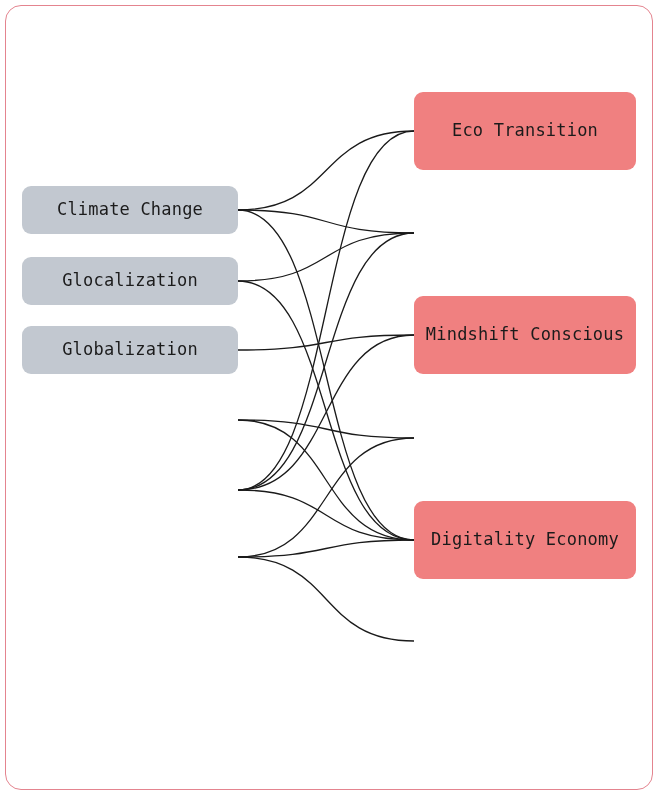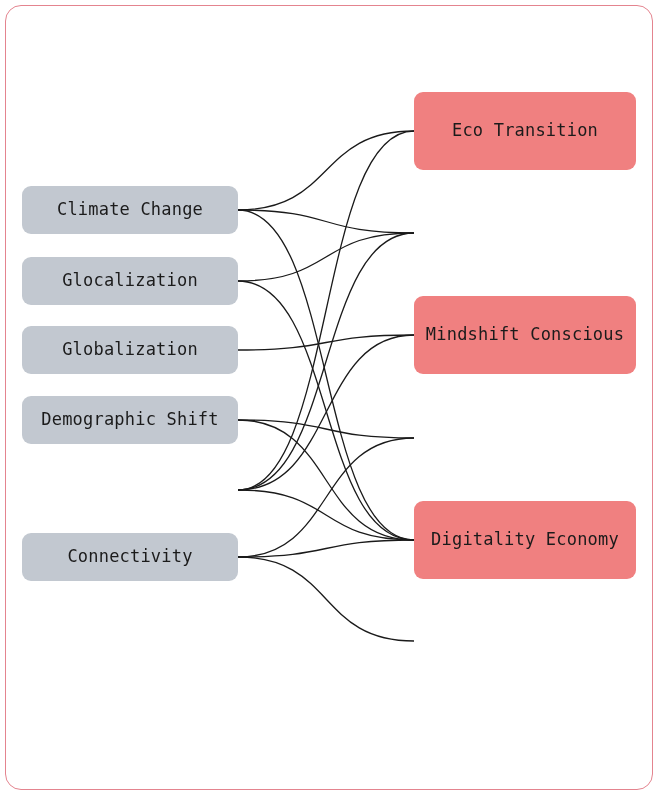--- a/index.html
+++ b/index.html
@@ -90,28 +90,22 @@
     </div>
 
   <div class="node driver" style="top:257px">
       <span>Glocalization</span>
     </div>
 
   <div class="node driver" style="top:326px">
       <span>Globalization</span>
     </div>
 
-  <div class="node driver" style="top:396px">
-      <span>Demographic Shift</span>
-    </div>
 
 
-  <div class="node driver" style="top:533px">
-      <span>Connectivity</span>
-    </div>
 
   <div class="node outcome" style="top:92px">
       <span>Eco Transition</span>
     </div>
 
 
   <div class="node outcome" style="top:296px">
       <span>Mindshift Conscious</span>
     </div>
 

